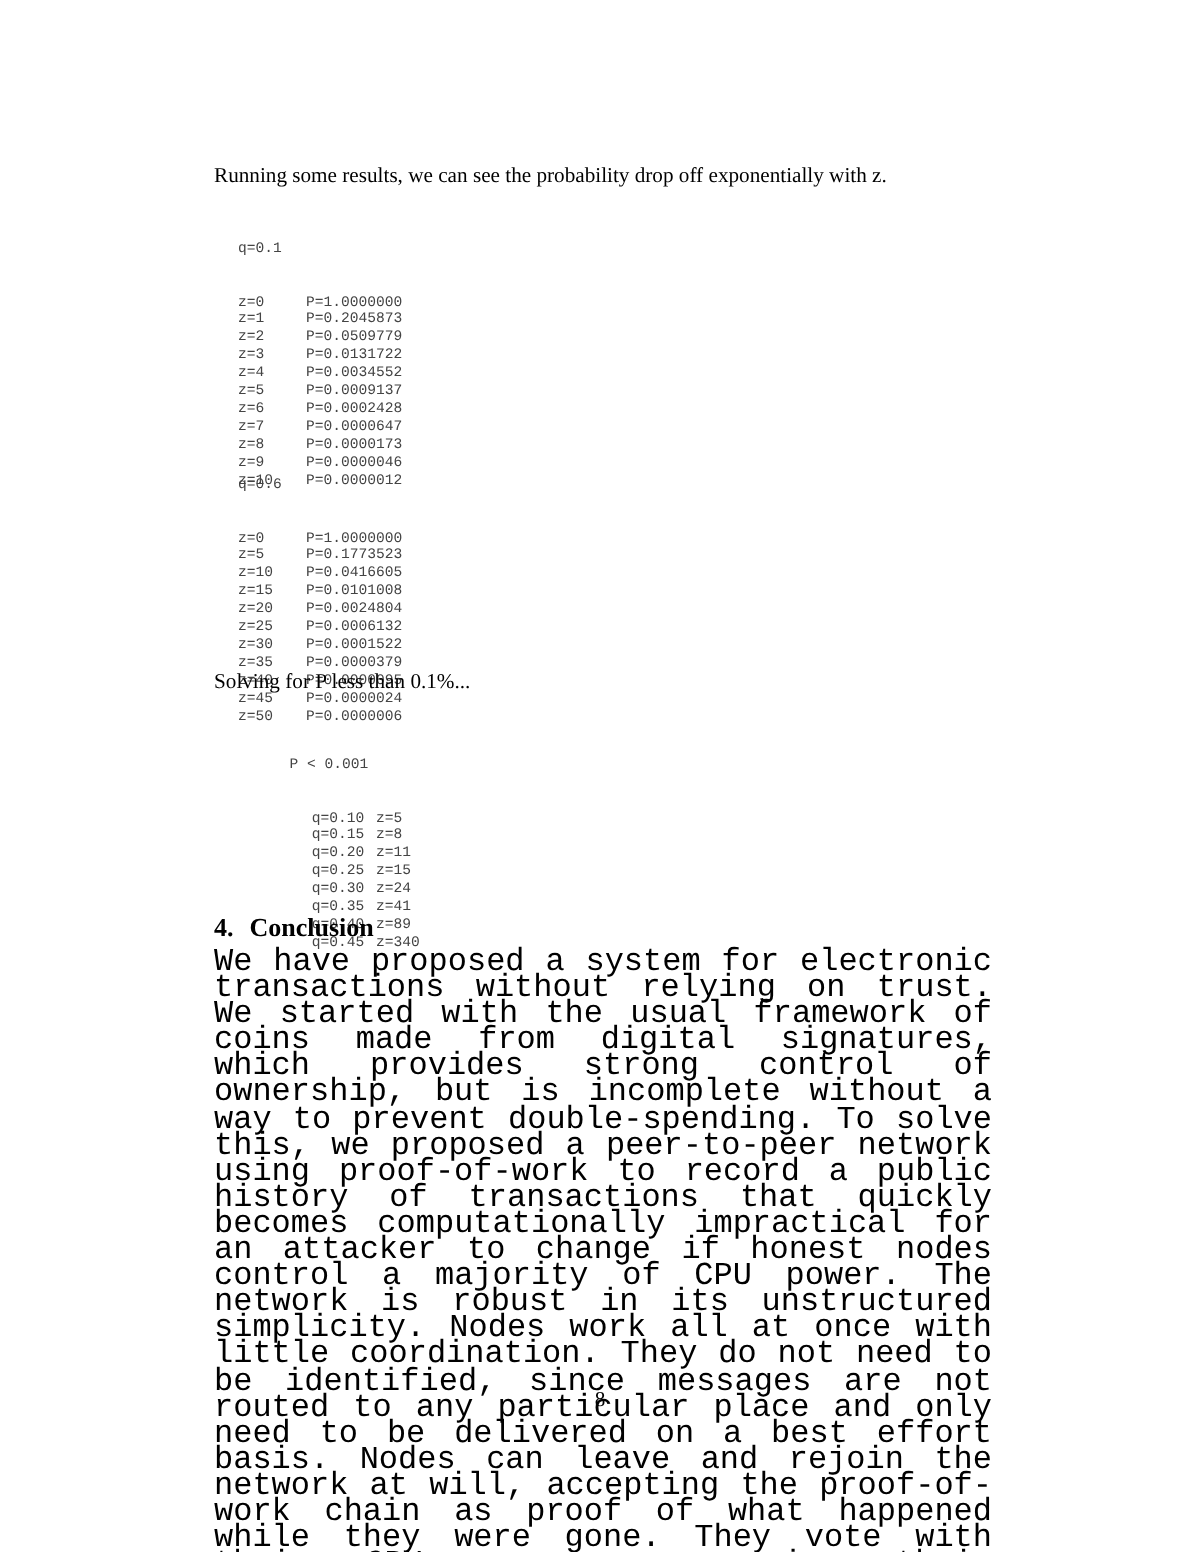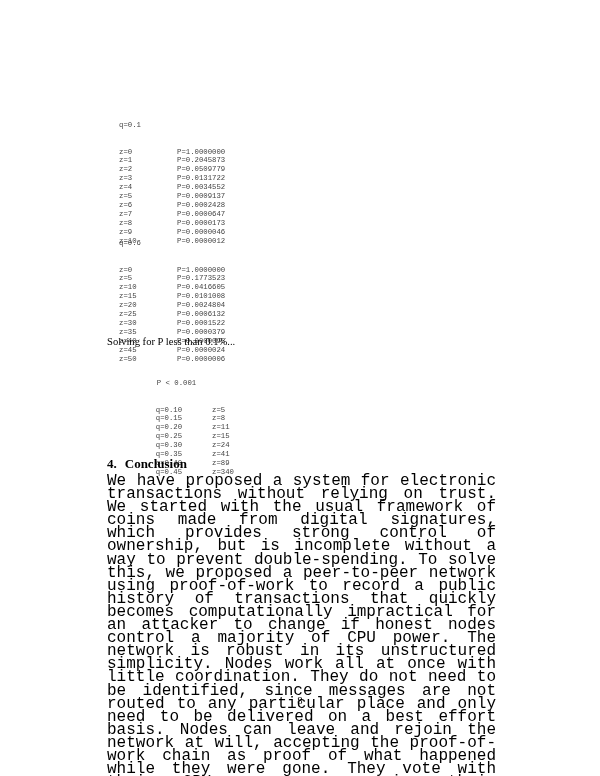--- a/index.html
+++ b/index.html
@@ -5,32 +5,33 @@
   html, body { margin:0; padding:0; background:#fff; }
   body { width:600px; height:776px; position:relative; overflow:hidden; color:#000; }
   .page { position:absolute; left:0; top:0; width:600px; height:776px; }
   .para { position:absolute; left:107px; font-family:"Liberation Serif", serif; font-size:10.6px; line-height:13.2px; }
   .intro { top:82px; }
   .solving { top:335px; }
   .mono { position:absolute; left:119px; font-family:"Liberation Mono", monospace; font-size:7.3px; line-height:8.9px; color:#444; white-space:pre; }
   .block1 { top:103px; }
   .block2 { top:221px; }
   .block3 { top:361px;text-align:center; }
-  .row { display:flex;gap:24px; }
+  .row { display:flex; }
   .c1 { width:34px; }
   .c1b { width:38px;margin-left:31px; }
   .heading { position:absolute; left:107px; top:456px; font-family:"Liberation Serif", serif; font-weight:bold; font-size:13px; }
   .heading .num { margin-right:8px; }
   .body { position:absolute; left:107px; top:475px; width:389px; font-family:Liberation Mono, monospace; font-size:16px; line-height:13.1px; text-align:justify; }
   .pagenum { position:absolute; left:0; width:600px; top:695px; text-align:center; font-family:"Liberation Serif", serif; font-size:10.6px; }
 </style>
 </head>
 <body>
 
 <div class="page">
+  <div class="para intro">Running some results, we can see the probability drop off exponentially with z.</div>
 
   <div class="mono block1">
     <div>q=0.1</div>
     <div id="t1rows"><div class="row"><span class="c1">z=0</span><span>P=1.0000000</span></div><div class="row"><span class="c1">z=1</span><span>P=0.2045873</span></div><div class="row"><span class="c1">z=2</span><span>P=0.0509779</span></div><div class="row"><span class="c1">z=3</span><span>P=0.0131722</span></div><div class="row"><span class="c1">z=4</span><span>P=0.0034552</span></div><div class="row"><span class="c1">z=5</span><span>P=0.0009137</span></div><div class="row"><span class="c1">z=6</span><span>P=0.0002428</span></div><div class="row"><span class="c1">z=7</span><span>P=0.0000647</span></div><div class="row"><span class="c1">z=8</span><span>P=0.0000173</span></div><div class="row"><span class="c1">z=9</span><span>P=0.0000046</span></div><div class="row"><span class="c1">z=10</span><span>P=0.0000012</span></div></div>
   </div>
 
   <div class="mono block2">
     <div>q=0.6</div>
     <div id="t2rows"><div class="row"><span class="c1">z=0</span><span>P=1.0000000</span></div><div class="row"><span class="c1">z=5</span><span>P=0.1773523</span></div><div class="row"><span class="c1">z=10</span><span>P=0.0416605</span></div><div class="row"><span class="c1">z=15</span><span>P=0.0101008</span></div><div class="row"><span class="c1">z=20</span><span>P=0.0024804</span></div><div class="row"><span class="c1">z=25</span><span>P=0.0006132</span></div><div class="row"><span class="c1">z=30</span><span>P=0.0001522</span></div><div class="row"><span class="c1">z=35</span><span>P=0.0000379</span></div><div class="row"><span class="c1">z=40</span><span>P=0.0000095</span></div><div class="row"><span class="c1">z=45</span><span>P=0.0000024</span></div><div class="row"><span class="c1">z=50</span><span>P=0.0000006</span></div></div>
   </div>

